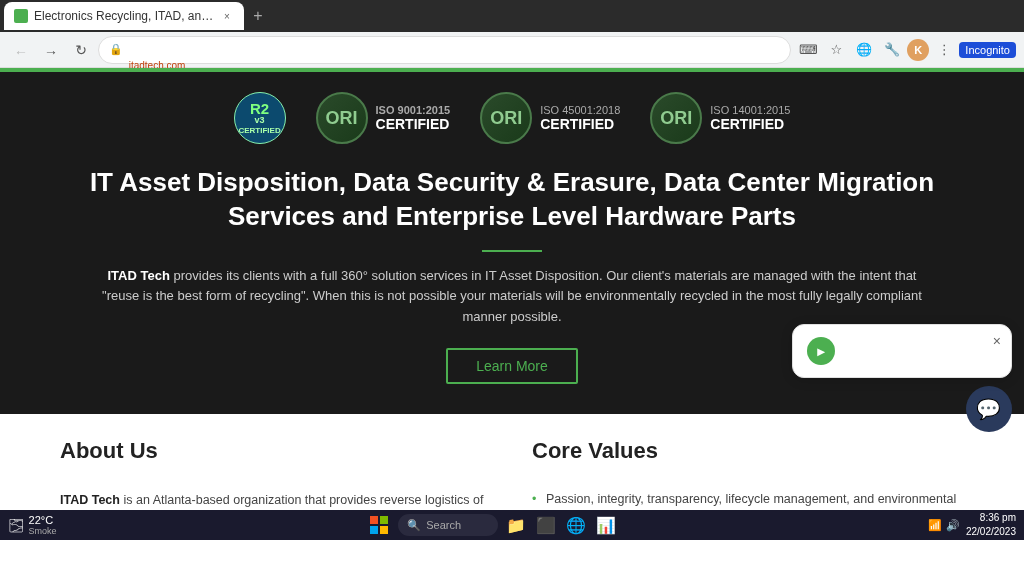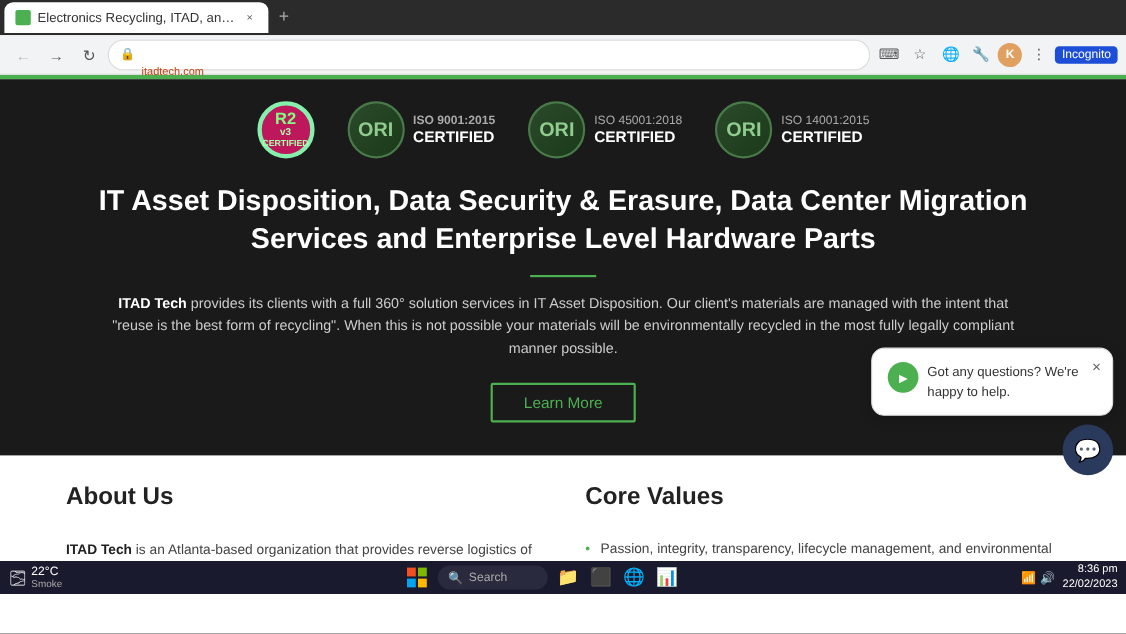--- a/index.html
+++ b/index.html
@@ -117,22 +117,22 @@
 
     .cert-logo {
       width: 52px; height: 52px;
       border-radius: 50%;
       display: flex; align-items: center; justify-content: center;
       font-weight: bold; font-size: 13px;
       flex-shrink: 0;
     }
 
     .cert-logo.r2 {
-      background: #be185d;
-      border: 4px solid #86efac;
+      background: #0c4a6e;
+      border: 1px solid #86efac;
       color: #7fff7f;
       font-size: 15px;
       flex-direction: column;
       line-height: 1;
     }
 
     .cert-logo.ori {
       background: linear-gradient(135deg, #2a4a2a, #1a3a1a);
       border: 2px solid #4a7a4a;
       color: #90cc90;
@@ -470,21 +470,20 @@
 
       </ul>
     </div>
   </div>
 
   <div class="chat-widget">
     <div class="chat-bubble">
       <span class="chat-close">×</span>
       <div class="chat-icon-row">
         <div class="chat-logo">▸</div>
-        <div class="chat-text">Got any questions? We're happy to help.</div>
       </div>
     </div>
     <div class="chat-fab">💬</div>
   </div>
 </div>
 
 <div class="taskbar">
   <div class="taskbar-weather">
     <span class="weather-icon">🌫</span>
     <div>

